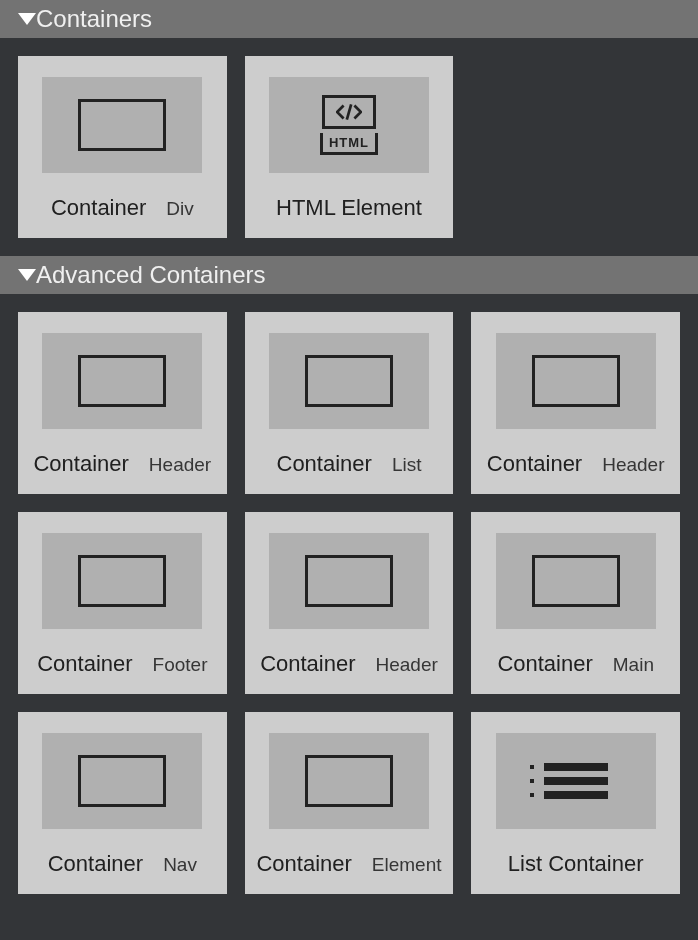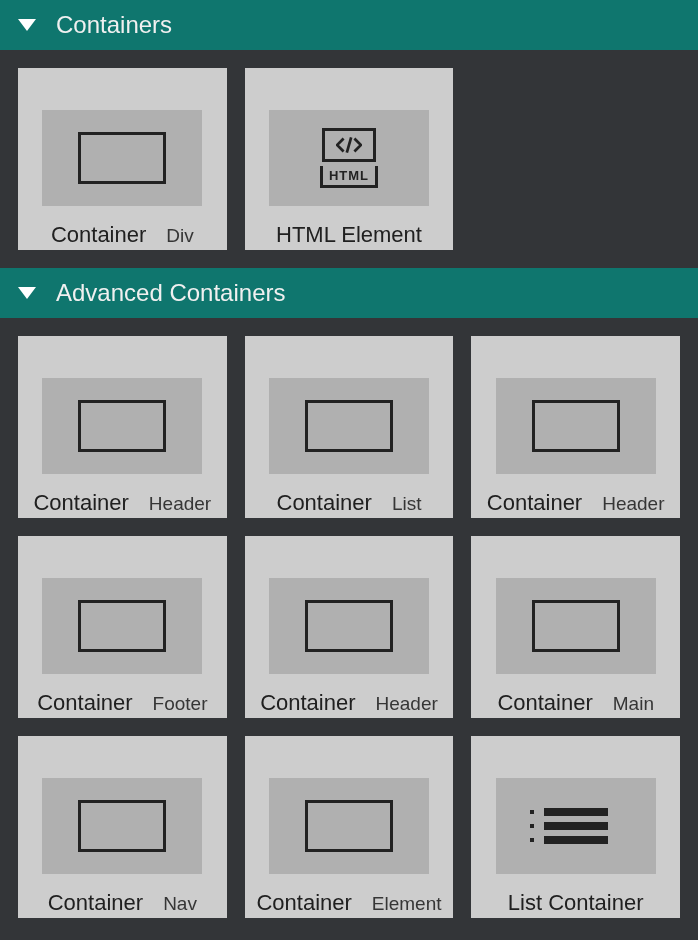--- a/index.html
+++ b/index.html
@@ -4,26 +4,25 @@
 <style>
   * { margin:0; padding:0; box-sizing:border-box; }
   body {
     background:#333538;
     width:698px;
     height:940px;
     font-family:-apple-system, BlinkMacSystemFont, "Segoe UI", Helvetica, Arial, sans-serif;
     color:#f0f0f0;
   }
   .section-header {
-    background:#0f766e;
-    height:50px;
+    background:#737373;
+    height:38px;
     display:flex;
     align-items:center;
     padding:0 18px;
-    gap:20px;
     cursor:pointer;
   }
   .section-header .disclosure-triangle {
     width:0;height:0;
     border-left:9px solid transparent;
     border-right:9px solid transparent;
     border-top:12px solid #fff;
   }
   .section-title {
     font-size:24px;
@@ -36,21 +35,21 @@
     gap:18px;
   }
   .card {
     background:#cdcdcd;
     width:100%;
     height:182px;
     display:flex;
     flex-direction:column;
     align-items:center;
     justify-content:flex-start;
-    padding-top:42px;
+    padding-top:21px;
     cursor:pointer;
   }
   .card-thumb {
     background:#b0b0b0;
     width:160px;
     height:96px;
     display:flex;
     align-items:center;
     justify-content:center;
     position:relative;
@@ -95,21 +94,21 @@
     position:relative;
   }
   .card-thumb.list-lines .line::before{
     content:"";
     position:absolute;
     left:-14px; top:2px;
     width:4px;height:4px;background:#222;
   }
 
   .card-label {
-    margin-top:16px;
+    margin-top:22px;
     font-size:22px;
     color:#202020;
     display:flex;
     align-items:baseline;
     gap:20px;
   }
   .card-label .sub {
     font-size:19px;
     color:#363636;
   }

